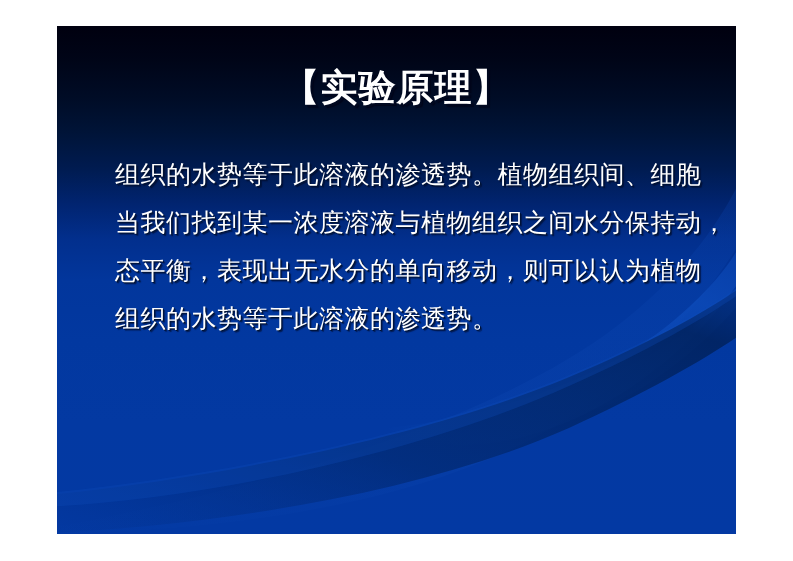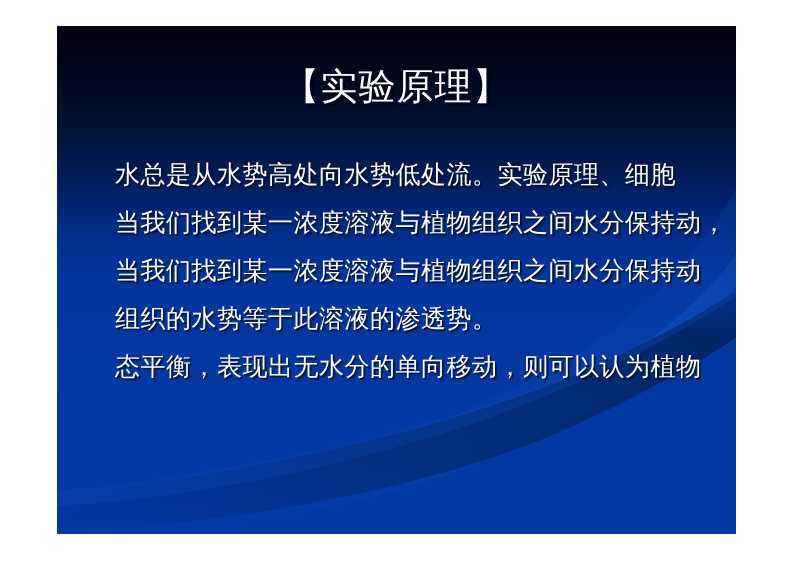--- a/index.html
+++ b/index.html
@@ -60,21 +60,21 @@
     left: 0;
     top: 38px;
     width: 679px;
     text-align: center;
   }
   #title-text {
     display: inline-block;
     font-family: "DejaVu Serif", "Liberation Serif", serif;
     font-size: 37px;
     line-height: 46px;
-    font-weight: normal;
+    font-weight: bold;
     color: #ffffff;
     letter-spacing: 1px;
     text-shadow:
       2px 2px 0 #000820,
       3px 3px 1px rgba(0,2,18,0.65);
     white-space: nowrap;
   }
 
   
   #body-block {
@@ -137,21 +137,20 @@
 
       <path d="M -40 470 C 140 454, 360 412, 510 350 C 610 308, 668 272, 696 250
                L 696 258 C 664 282, 606 318, 512 360 C 356 430, 130 478, -40 482 Z" fill="#0e4cb8" opacity="0.30"></path>
     </svg>
 
     <div id="title-block">
       <span id="title-text">【实验原理】</span>
     </div>
 
     <div id="body-block">
-      <div class="body-line">水总是从水势高处向水势低处流。实验原理、细胞</div>
+      <div class="body-line">组织的水势等于此溶液的渗透势。植物组织间、细胞</div>
       <div class="body-line">当我们找到某一浓度溶液与植物组织之间水分保持动，</div>
-      <div class="body-line">当我们找到某一浓度溶液与植物组织之间水分保持动</div>
+      <div class="body-line">态平衡，表现出无水分的单向移动，则可以认为植物</div>
       <div class="body-line">组织的水势等于此溶液的渗透势。</div>
-      <div class="body-line">态平衡，表现出无水分的单向移动，则可以认为植物</div>
     </div>
 
   </div>
 </div>
 
 </body></html>

